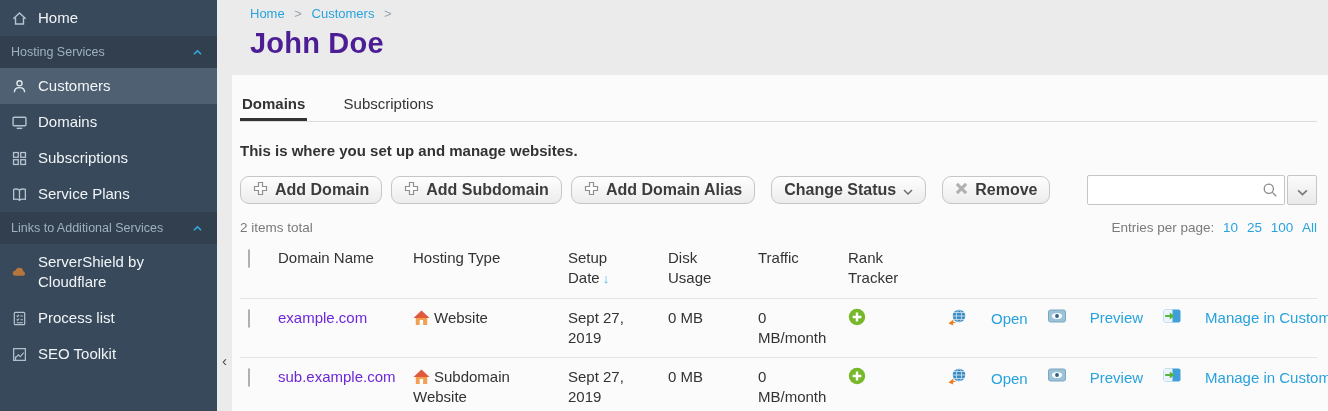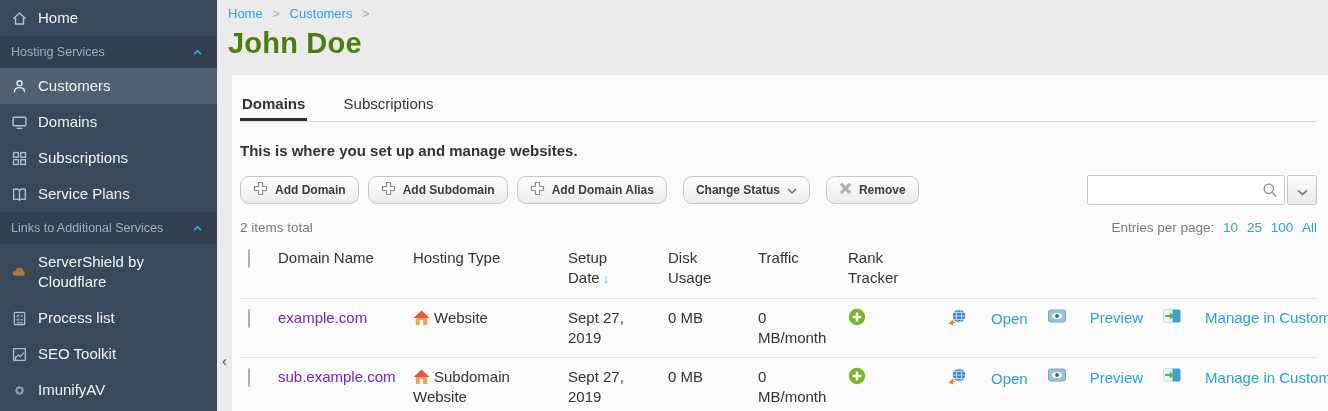--- a/index.html
+++ b/index.html
@@ -13,38 +13,38 @@
   .nav-item .ico { width:27px; flex:0 0 27px; display:flex; align-items:center; color:#b6c2cd; }
   .nav-item.selected { background:#4e6072; }
   .nav-section { display:flex; align-items:center; justify-content:space-between; height:32px; padding:0 14px 0 11px; background:#313f4e; color:#9fb1c0; font-size:12.5px; cursor:pointer; }
   .nav-item.two-line { min-height:56px; align-items:center; }
   .nav-item .lbl { line-height:1.35; }
 
   
   .main { position:absolute; left:217px; top:0; right:0; bottom:0; background:#ebebeb; }
   .collapse-handle { position:absolute; left:0; top:345px; width:15px; height:30px; display:flex; align-items:center; justify-content:center; color:#4a4a4a; font-size:15px; cursor:pointer; }
 
-  .page-header { padding:6px 16px 0 11px; }
+  .page-header { padding:6px 16px 0 33px; }
   .breadcrumb { font-size:13px; }
   .breadcrumb a { color:#2aa3dd; text-decoration:none; cursor:pointer; }
   .breadcrumb .sep { color:#9aa5ad; margin:0 6px; }
-  .page-title { margin-top:6px; font-size:29px; font-weight:bold; color:#4d7c0f; letter-spacing:0.2px; }
+  .page-title { margin-top:6px; font-size:29px; font-weight:bold; color:#4c1d95; letter-spacing:0.2px; }
 
   .panel { position:absolute; left:15px; right:0; top:75px; bottom:0; background:#fbfbfb; padding:20px 11px 3px 8px; }
 
   
   .tabs { border-bottom:1px solid #dcdcdc; }
   .tab { display:inline-block; padding:0 2px 9px 2px; margin-right:30px; color:#333; cursor:pointer; }
   .tab.active { font-weight:bold; border-bottom:3px solid #333; padding-bottom:6px; }
 
   .page-desc { margin-top:20px; color:#333;font-weight:bold; }
 
   
   .toolbar { margin-top:16px; display:flex; align-items:center; }
-  .btn { display:inline-flex; align-items:center; gap:7px; height:28px; padding:0 12px; border:1px solid #c6c6c6; border-radius:9px; background:linear-gradient(#fefefe,#ececec); font-size:12px; font-weight:bold; color:#3c3c3c; cursor:pointer; white-space:nowrap; }
+  .btn { display:inline-flex; align-items:center; gap:7px; height:28px; padding:0 12px; border:1px solid #c6c6c6; border-radius:9px; background:linear-gradient(#fefefe,#ececec); font-size:16px; font-weight:bold; color:#3c3c3c; cursor:pointer; white-space:nowrap; }
   .btn + .btn { margin-left:9px;text-align:right; }
   .btn.gap { margin-left:16px; }
   .search-group { margin-left:auto; display:flex; align-items:center; }
   .search-box { position:relative; }
   .search-input { width:198px; height:30px; border:1px solid #c6c6c6; border-radius:2px; background:#fff; padding:0 30px 0 8px; font-size:14px; outline:none; }
   .search-mag { position:absolute; right:7px; top:7px; }
   .search-dd { width:30px; height:30px; margin-left:2px; border:1px solid #c6c6c6; border-radius:2px; background:linear-gradient(#fbfbfb,#e9e9e9); display:flex; align-items:center; justify-content:center; cursor:pointer; }
 
   
   .list-info { margin-top:15px; display:flex; justify-content:space-between; font-size:13.5px; color:#7a7a7a; }
@@ -162,32 +162,20 @@
     <div class="nav-item">
       <span class="ico">
         <svg width="17" height="17" viewBox="0 0 18 18">
             <rect x="2.8" y="2.8" width="12.4" height="12.4" fill="none" stroke="#b6c2cd" stroke-width="1.3"></rect>
             <path d="M4.8 12.6 l3-3.2 2 2 3.6-4.4 M4.8 15.2 v-4" fill="none" stroke="#b6c2cd" stroke-width="1.2"></path>
           </svg>
       </span>
       <span class="lbl">SEO Toolkit</span>
     </div>
 
-    <div class="nav-item">
-      <span class="ico">
-        <svg width="17" height="17" viewBox="0 0 18 18">
-            <g fill="#8d99a6">
-              <rect x="5.2" y="5.2" width="7.6" height="7.6" rx="1.2"></rect>
-              <rect x="5.2" y="5.2" width="7.6" height="7.6" rx="1.2" transform="rotate(45 9 9)"></rect>
-            </g>
-            <circle cx="9" cy="9" r="2" fill="#37495b"></circle>
-          </svg>
-      </span>
-      <span class="lbl">ImunifyAV</span>
-    </div>
   </div>
 
   <div class="main">
     <div class="collapse-handle">
       <span>‹</span>
     </div>
 
     <div class="page-header">
       <div class="breadcrumb">
         <a>Home</a>

